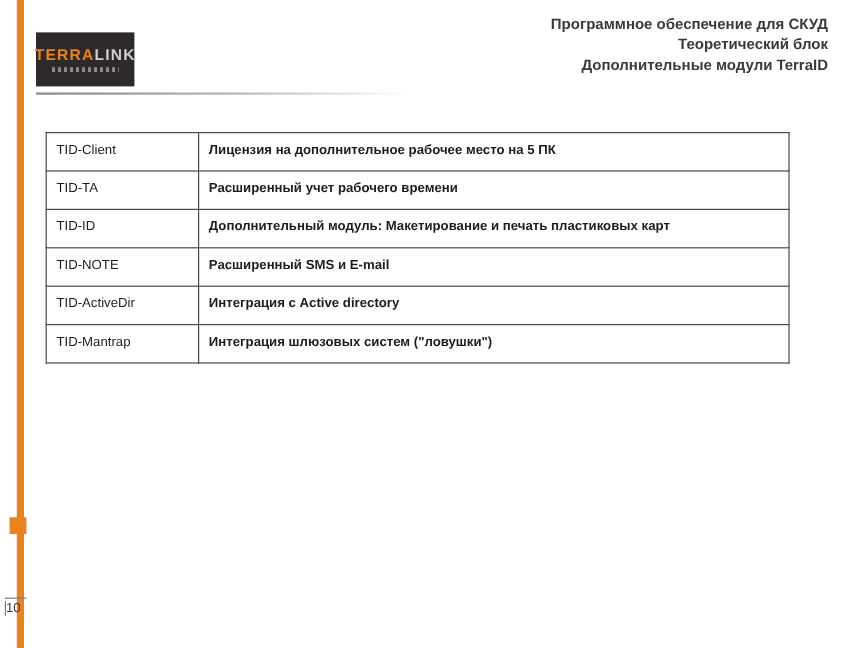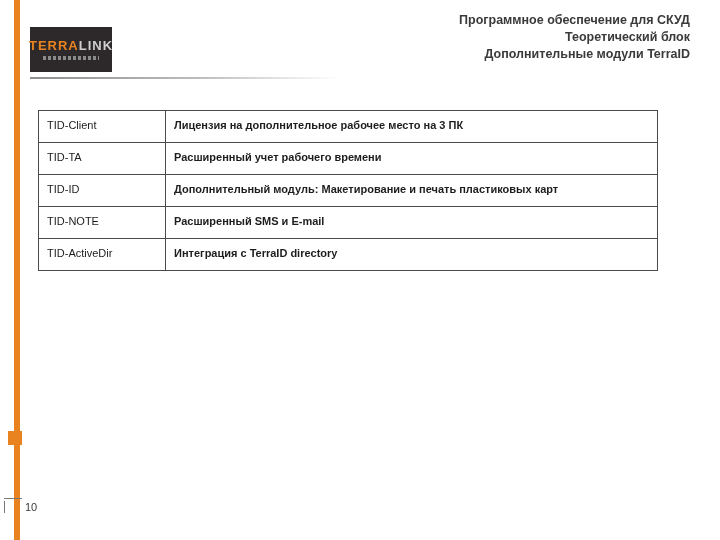--- a/index.html
+++ b/index.html
@@ -126,21 +126,21 @@
   }
   .page-number-tick {
     width: 18px;
     height: 1px;
     background: #7a7a7a;
     margin-bottom: 2px;
   }
   .page-number {
     font-size: 11px;
     line-height: 12px;
-    padding-left: 20px;
+    padding-left: 0;
     border-left: 1px solid #7a7a7a;
   }
 </style>
 </head>
 <body>
 
 <div class="slide">
 
   <div class="accent-strip"></div>
   <div class="accent-square"></div>
@@ -157,37 +157,41 @@
   <div class="header-block">
     <div class="header-line">Программное обеспечение для СКУД</div>
     <div class="header-line">Теоретический блок</div>
     <div class="header-line">Дополнительные модули TerraID</div>
   </div>
 
   <table class="modules">
     <tbody>
         <tr>
           <td class="code-cell">TID-Client</td>
-          <td class="desc-cell">Лицензия на дополнительное рабочее место на 3 ПК</td>
+          <td class="desc-cell">Лицензия на дополнительное рабочее место на 5 ПК</td>
         </tr>
         <tr>
           <td class="code-cell">TID-TA</td>
           <td class="desc-cell">Расширенный учет рабочего времени</td>
         </tr>
         <tr>
           <td class="code-cell">TID-ID</td>
           <td class="desc-cell">Дополнительный модуль: Макетирование и печать пластиковых карт</td>
         </tr>
         <tr>
           <td class="code-cell">TID-NOTE</td>
           <td class="desc-cell">Расширенный SMS и E-mail</td>
         </tr>
         <tr>
           <td class="code-cell">TID-ActiveDir</td>
-          <td class="desc-cell">Интеграция с TerraID directory</td>
+          <td class="desc-cell">Интеграция с Active directory</td>
+        </tr>
+        <tr>
+          <td class="code-cell">TID-Mantrap</td>
+          <td class="desc-cell">Интеграция шлюзовых систем ("ловушки")</td>
         </tr>
       </tbody>
   </table>
 
   <div class="page-number-wrap">
     <div class="page-number-tick"></div>
     <div class="page-number">10</div>
   </div>
 
 </div>

